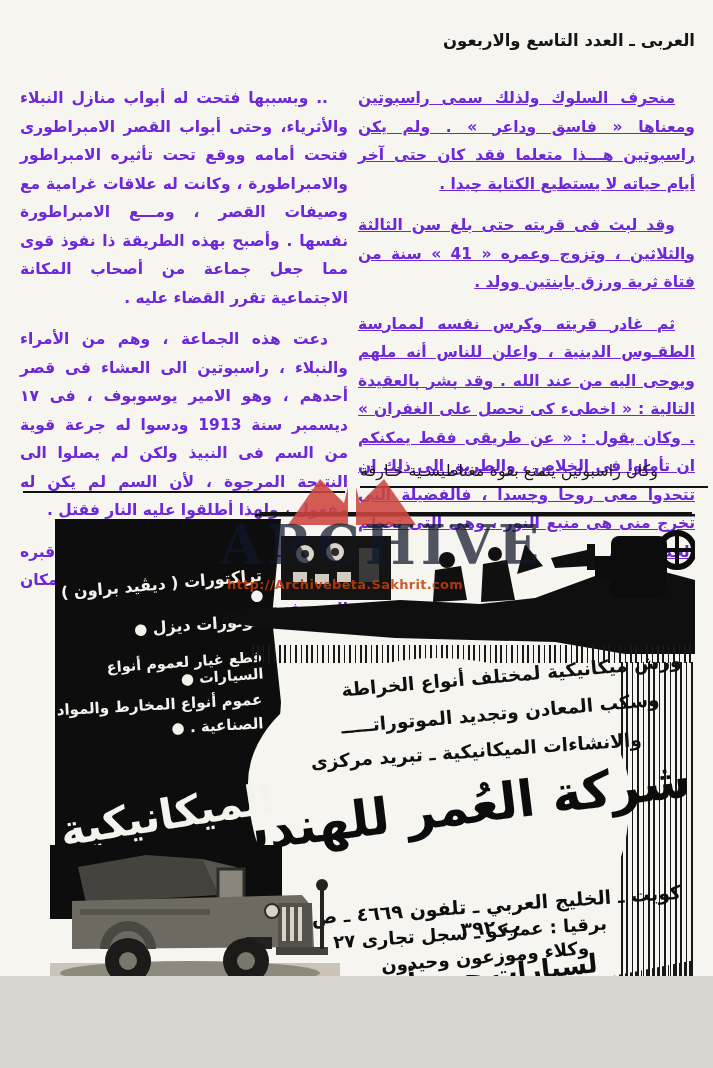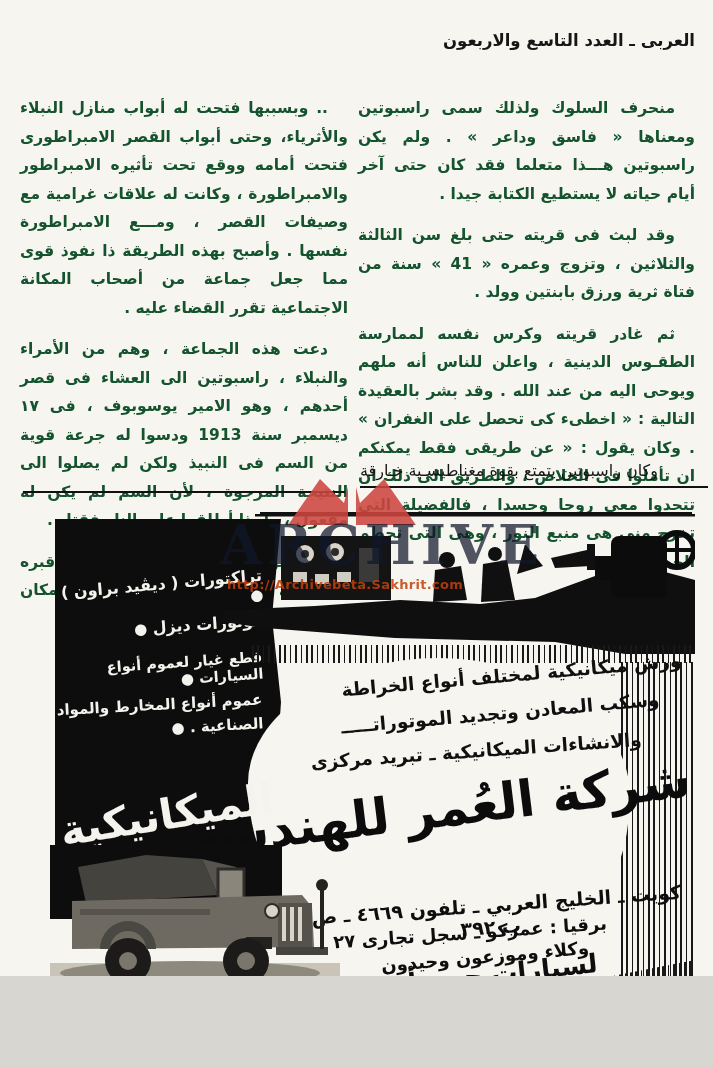--- a/index.html
+++ b/index.html
@@ -10,24 +10,24 @@
   }
   
   .hdr{
     position:absolute;top:31px;left:400px;width:295px;
     direction:rtl;text-align:right;font-size:16.5px;font-weight:bold;
     letter-spacing:.5px;
   }
   
   .col{
     position:absolute;direction:rtl;text-align:justify;
-    font-weight:bold;font-size:15.5px;line-height:28.5px;color:#14532d;margin-top:10px;
+    font-weight:bold;font-size:15.5px;line-height:28.5px;color:#6d28d9;
   }
   .col p{margin:0 0 13px 0;text-indent:20px;}
-  #col-right{top:84px;left:358px;width:337px;height:380px;}
+  #col-right{top:84px;left:358px;width:337px;height:380px;text-decoration:underline;}
   #col-left{top:84px;left:20px;width:328px;height:410px;}
   .hl-line{
     position:absolute;top:461px;left:360px;width:334px;
     direction:rtl;text-align:left;font-weight:normal;font-size:16px;
     padding:0 14px 6px 0;border-bottom:2.5px solid #111;
   }
   .rule-left{position:absolute;top:491px;left:23px;width:322px;height:2px;background:#111;}
   .rule-ad-top{position:absolute;top:512px;left:260px;width:432px;height:2px;background:#111;}
   .endmark{letter-spacing:2px;}
   

